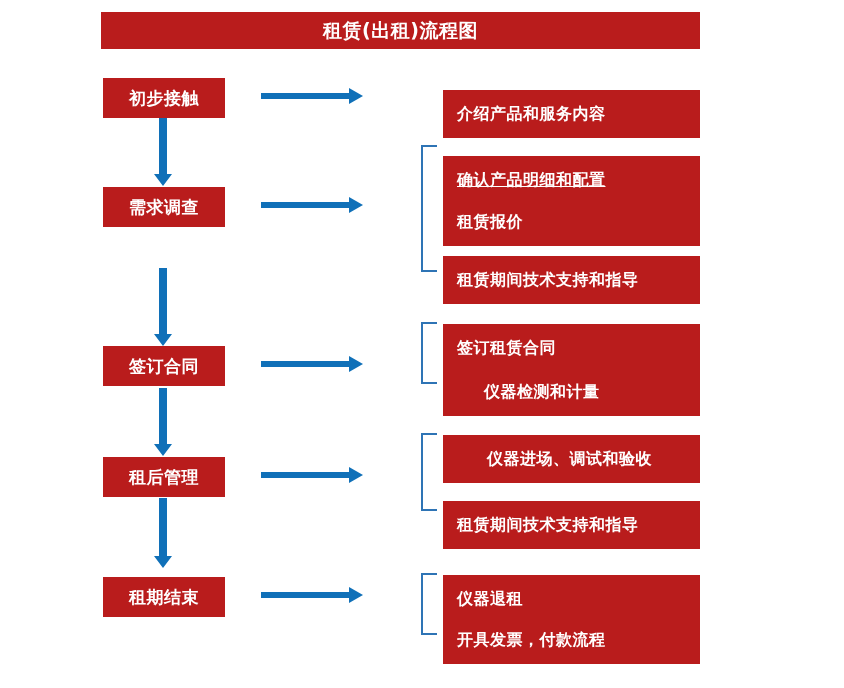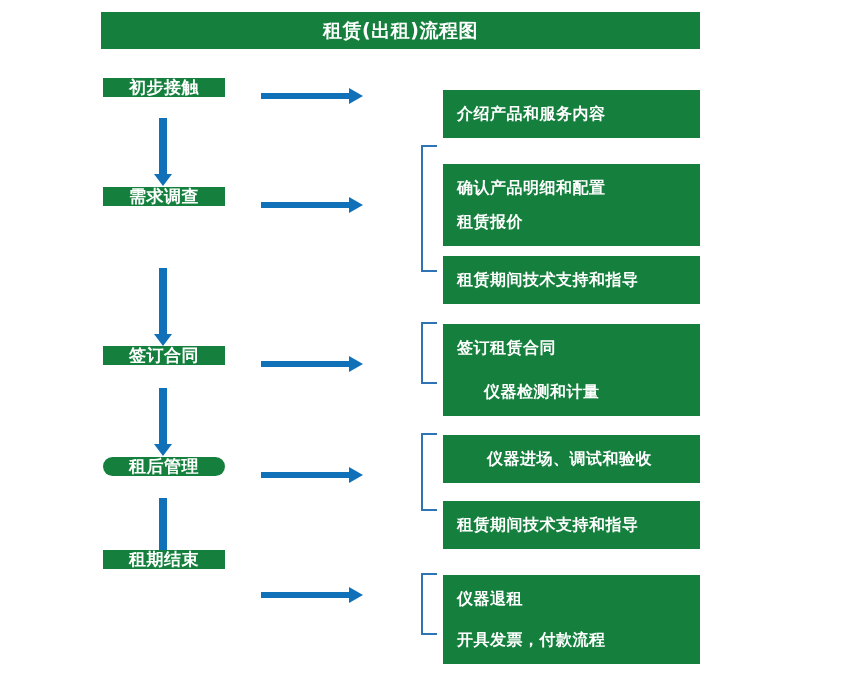--- a/index.html
+++ b/index.html
@@ -15,21 +15,21 @@
     overflow: hidden;
   }
   #canvas {
     position: absolute;
     left: 0; top: 0;
     width: 844px;
     height: 688px;
   }
   .box {
     position: absolute;
-    background: #15803d;
+    background: #b91c1c;
     color: #ffffff;
     font-weight: bold;
     display: flex;
     align-items: center;
     box-sizing: border-box;
     letter-spacing: 0.5px;
     white-space: nowrap;
   }
   
   .title-bar {
@@ -37,21 +37,21 @@
     top: 12px;
     width: 599px;
     height: 37px;
     justify-content: center;
     font-size: 19px;
   }
   
   .stage-box {
     left: 103px;
     width: 122px;
-    height: 19px;
+    height: 40px;
     justify-content: center;
     font-size: 17px;
   }
   
   .detail-box {
     left: 443px;
     width: 257px;
     height: 48px;
     justify-content: flex-start;
     padding-left: 14px;
@@ -106,21 +106,21 @@
   <div class="box stage-box" style="top:187px;">需求调查</div>
 
   <div class="h-arrow" style="left:261px; top:196px;">
     <svg width="102" height="18" viewBox="0 0 102 18">
       <path d="M0 6 L88 6 L88 1 L102 9 L88 17 L88 12 L0 12 Z" fill="#1070B8"></path>
     </svg>
   </div>
 
   <div class="bracket" style="top:145px; height:127px;"></div>
 
-  <div class="box detail-box" style="top:152px;">确认产品明细和配置</div>
+  <div class="box detail-box" style="top:144px;text-decoration:underline;">确认产品明细和配置</div>
   <div class="box detail-box" style="top:186px;">租赁报价</div>
   <div class="box detail-box" style="top:244px;">租赁期间技术支持和指导</div>
 
   <div class="v-arrow" style="left:153px; top:268px;">
     <svg width="20" height="78" viewBox="0 0 20 78">
       <path d="M6 0 L14 0 L14 66 L19 66 L10 78 L1 66 L6 66 Z" fill="#1070B8"></path>
     </svg>
   </div>
 
   <div class="box stage-box" style="top:346px;">签订合同</div>
@@ -135,40 +135,40 @@
 
   <div class="box detail-box" style="top:312px;">签订租赁合同</div>
   <div class="box detail-box" style="top:356px;padding-left:41px;">仪器检测和计量</div>
 
   <div class="v-arrow" style="left:153px; top:388px;">
     <svg width="20" height="68" viewBox="0 0 20 68">
       <path d="M6 0 L14 0 L14 56 L19 56 L10 68 L1 56 L6 56 Z" fill="#1070B8"></path>
     </svg>
   </div>
 
-  <div class="box stage-box" style="top:457px;border-radius:15px;">租后管理</div>
+  <div class="box stage-box" style="top:457px;">租后管理</div>
 
   <div class="h-arrow" style="left:261px; top:466px;">
     <svg width="102" height="18" viewBox="0 0 102 18">
       <path d="M0 6 L88 6 L88 1 L102 9 L88 17 L88 12 L0 12 Z" fill="#1070B8"></path>
     </svg>
   </div>
 
   <div class="bracket" style="top:433px; height:78px;"></div>
 
   <div class="box detail-box" style="top:423px;padding-left:44px;">仪器进场、调试和验收</div>
   <div class="box detail-box" style="top:489px;">租赁期间技术支持和指导</div>
 
   <div class="v-arrow" style="left:153px; top:498px;">
     <svg width="20" height="70" viewBox="0 0 20 70">
       <path d="M6 0 L14 0 L14 58 L19 58 L10 70 L1 58 L6 58 Z" fill="#1070B8"></path>
     </svg>
   </div>
 
-  <div class="box stage-box" style="top:550px;">租期结束</div>
+  <div class="box stage-box" style="top:577px;">租期结束</div>
 
   <div class="h-arrow" style="left:261px; top:586px;">
     <svg width="102" height="18" viewBox="0 0 102 18">
       <path d="M0 6 L88 6 L88 1 L102 9 L88 17 L88 12 L0 12 Z" fill="#1070B8"></path>
     </svg>
   </div>
 
   <div class="bracket" style="top:573px; height:62px;"></div>
 
   <div class="box detail-box" style="top:563px;">仪器退租</div>

